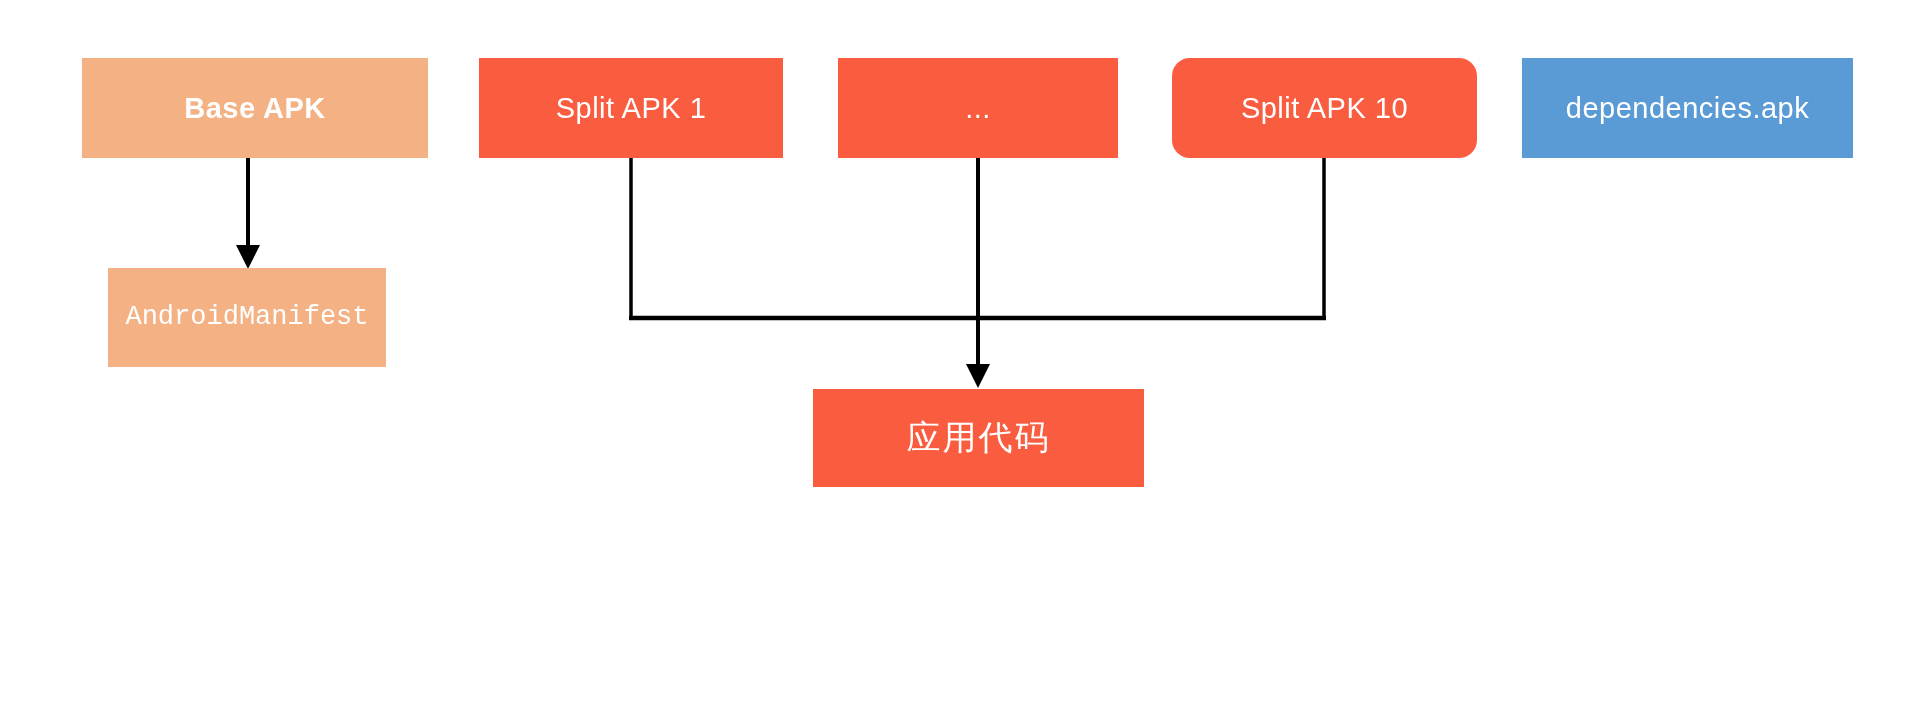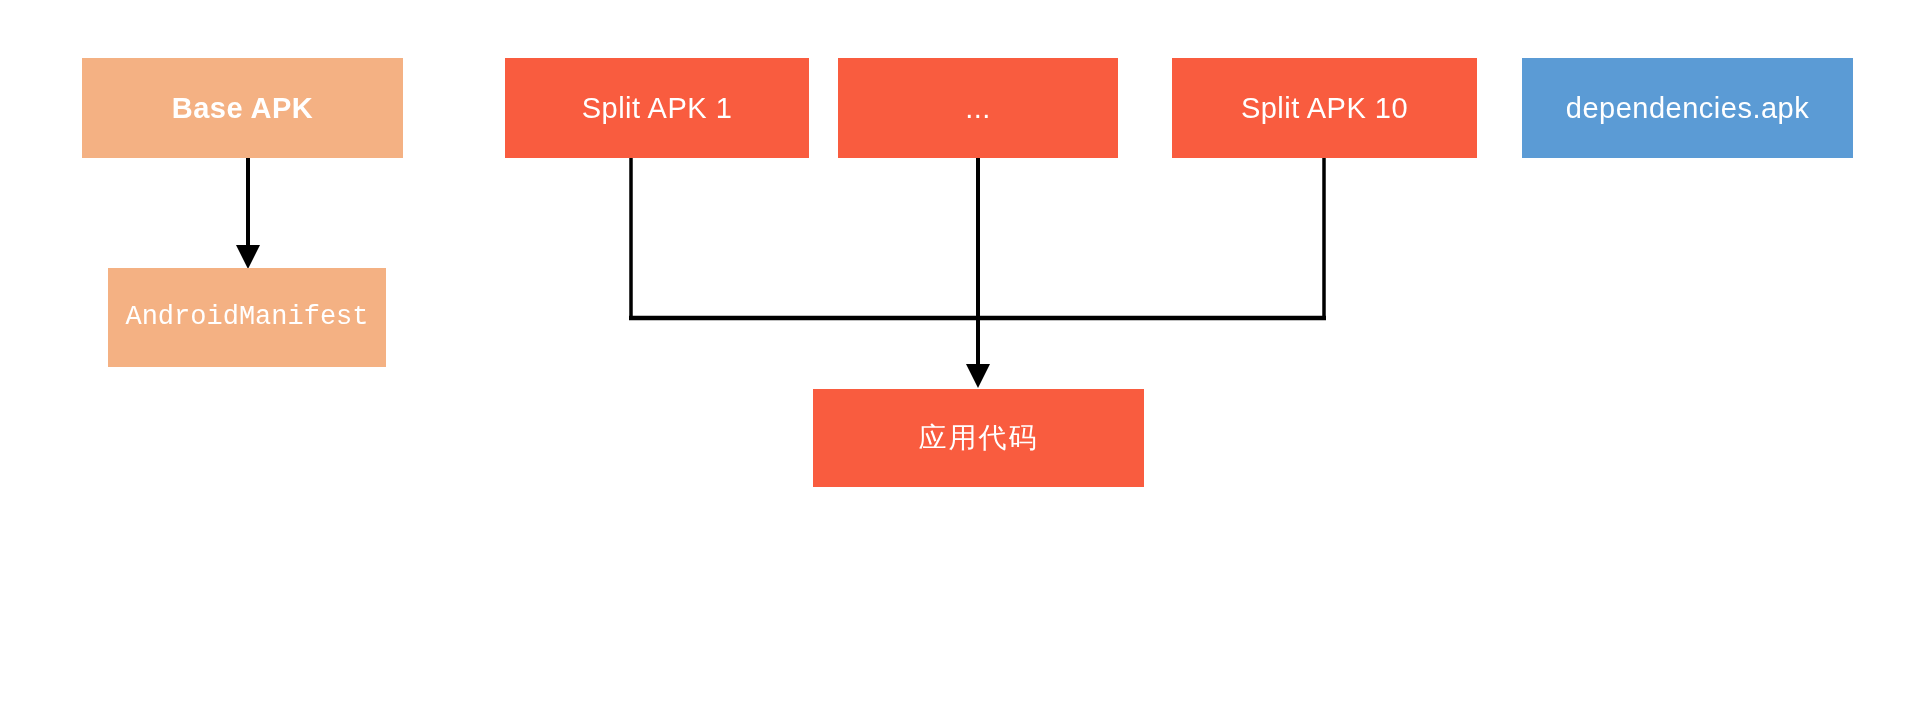--- a/index.html
+++ b/index.html
@@ -39,29 +39,29 @@
   }
   .bold { font-weight: bold; }
 
   .mono-label {
     font-family: "Liberation Mono", monospace;
     font-size: 27px;
     white-space: pre-line;
     line-height: 1.35;
   }
   .cjk-label {
-    font-size: 28px;
+    font-size: 34px;
     letter-spacing: 2px;
   }
 
   
-  #box-base-apk        { left:  82px; top:  58px; width: 321px; height: 100px; }
-  #box-split-apk-1     { left: 505px; top:  58px; width: 304px; height: 100px; }
+  #box-base-apk        { left:  82px; top:  58px; width: 346px; height: 100px; }
+  #box-split-apk-1     { left: 479px; top:  58px; width: 304px; height: 100px; }
   #box-split-ellipsis  { left: 838px; top:  58px; width: 280px; height: 100px; }
-  #box-split-apk-10    { left: 1172px; top: 58px; width: 305px; height: 100px; }
+  #box-split-apk-10    { left: 1172px; top: 58px; width: 305px; height: 100px; border-radius: 18px; }
   #box-dependencies    { left: 1522px; top: 58px; width: 331px; height: 100px; justify-content: center; }
 
   
   #box-androidmanifest { left: 108px; top: 268px; width: 278px; height:  99px; }
   #box-resource        { left: 100px; top: 408px; width: 286px; height:  94px; }
   #box-instant-run     { left: 100px; top: 551px; width: 286px; height:  94px; }
 
   
   #box-app-code        { left: 813px; top: 389px; width: 331px; height:  98px; }
 

